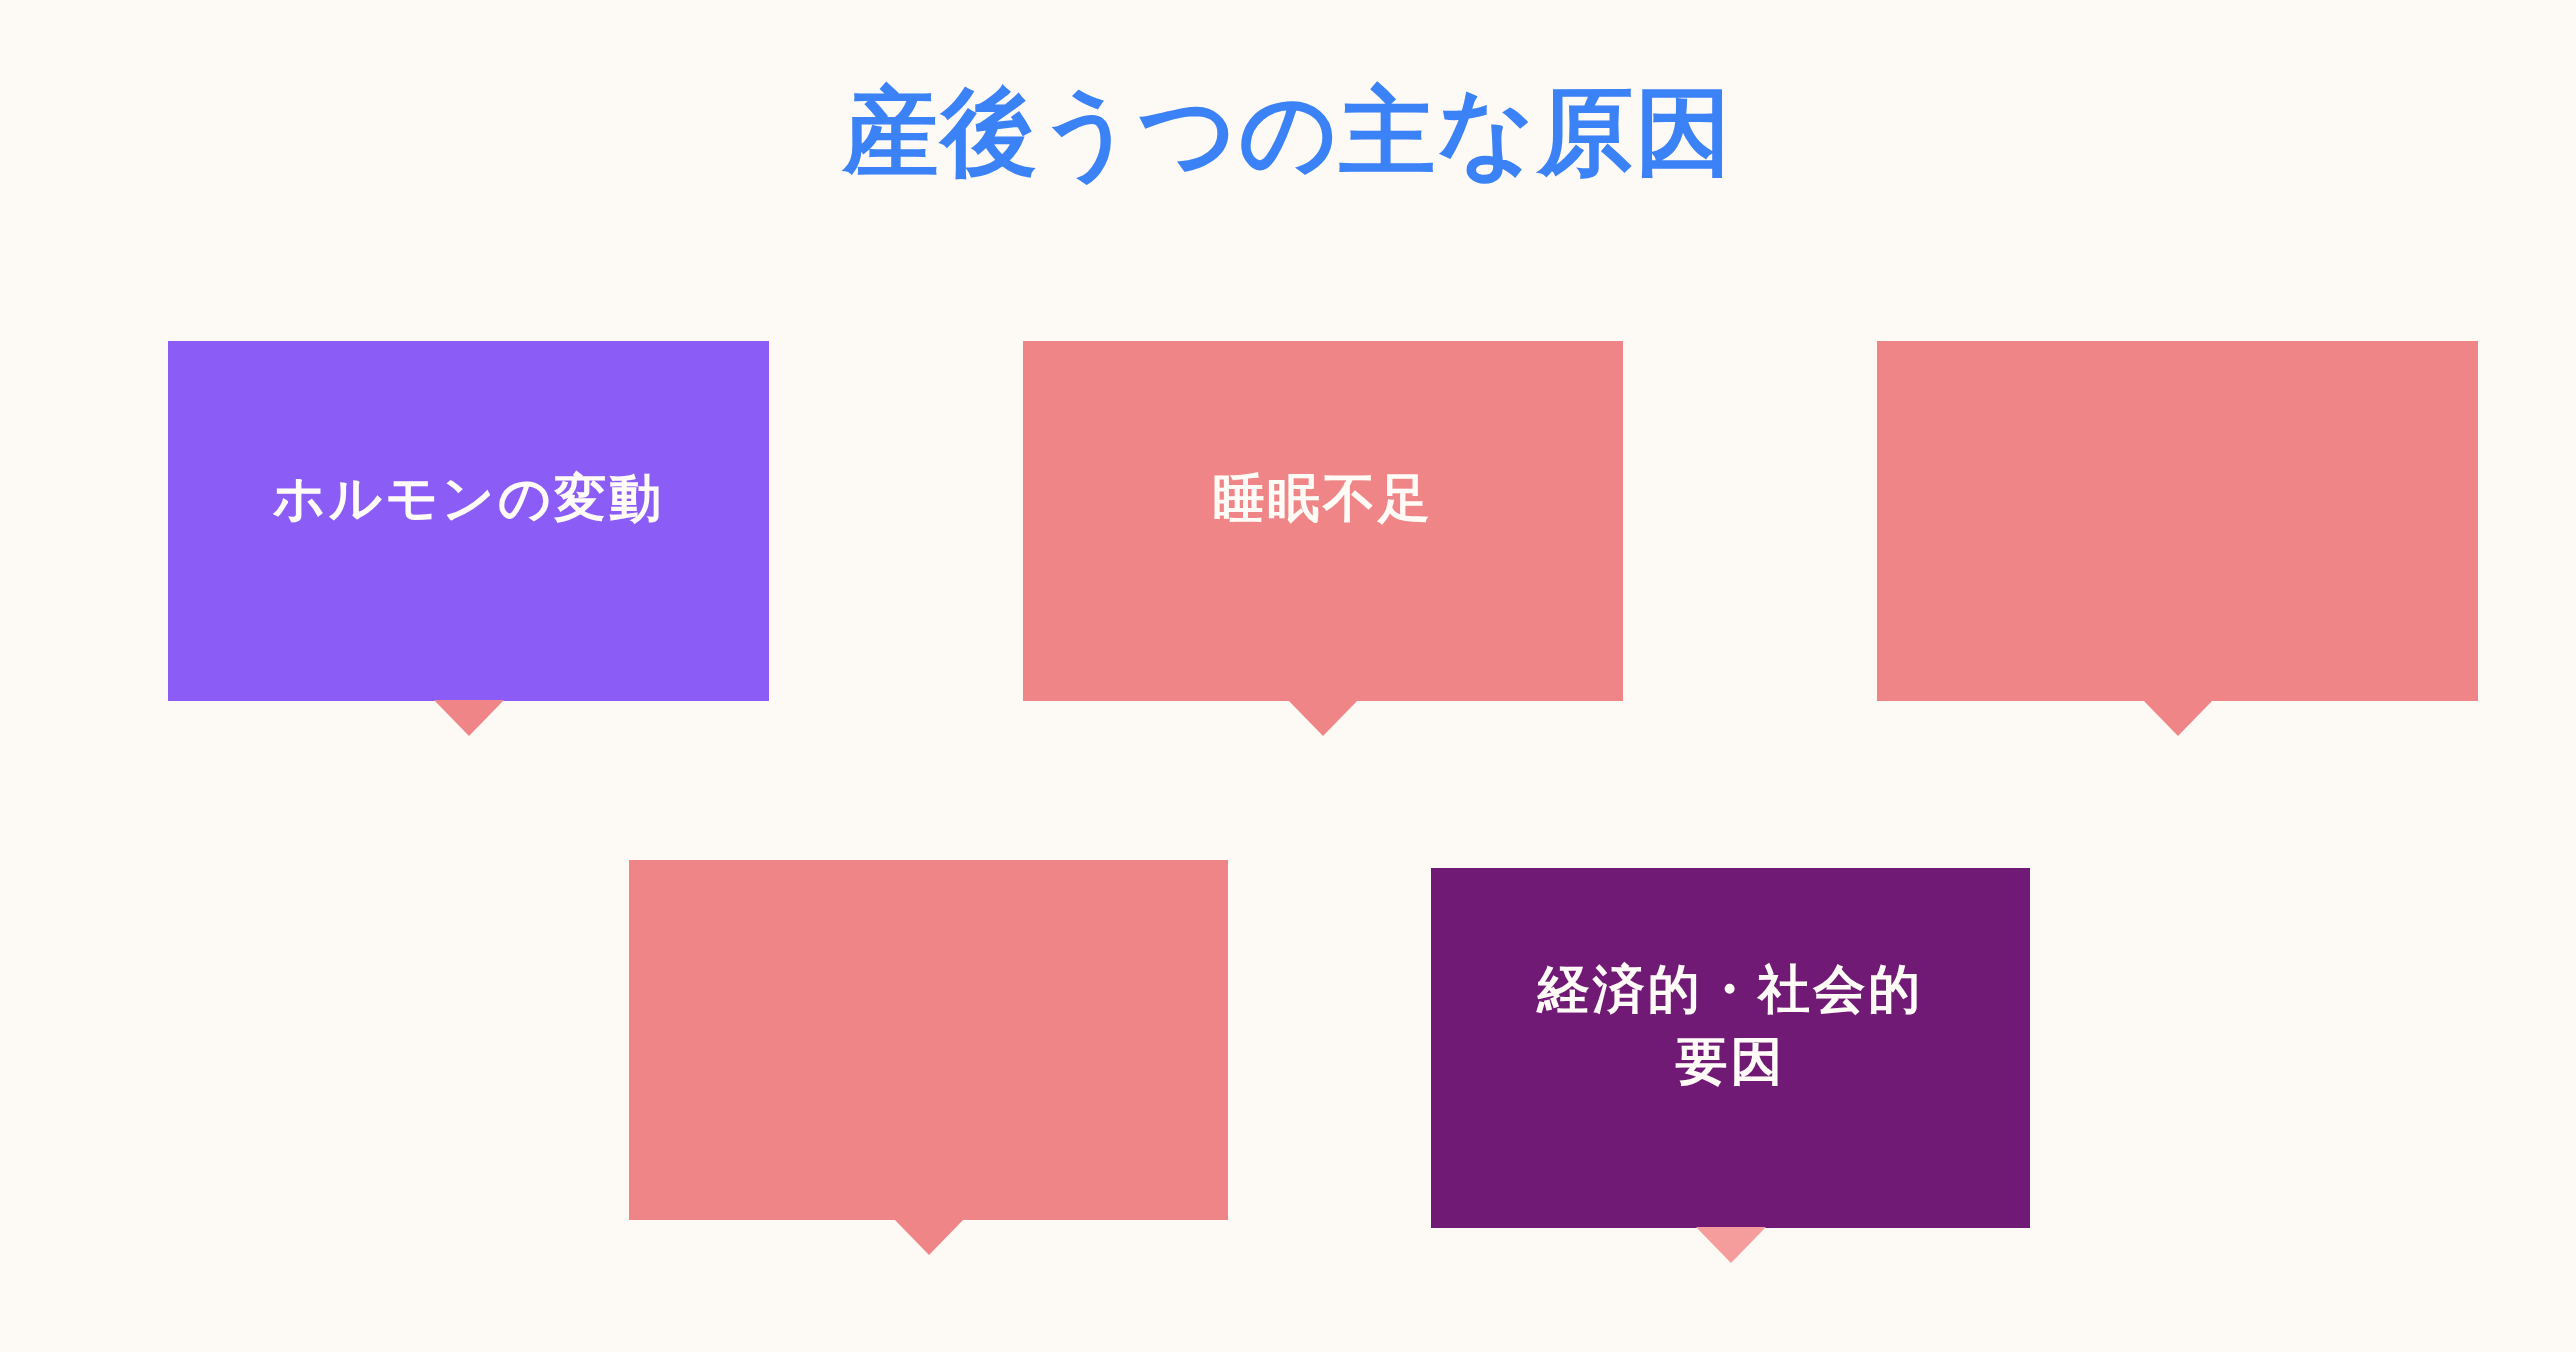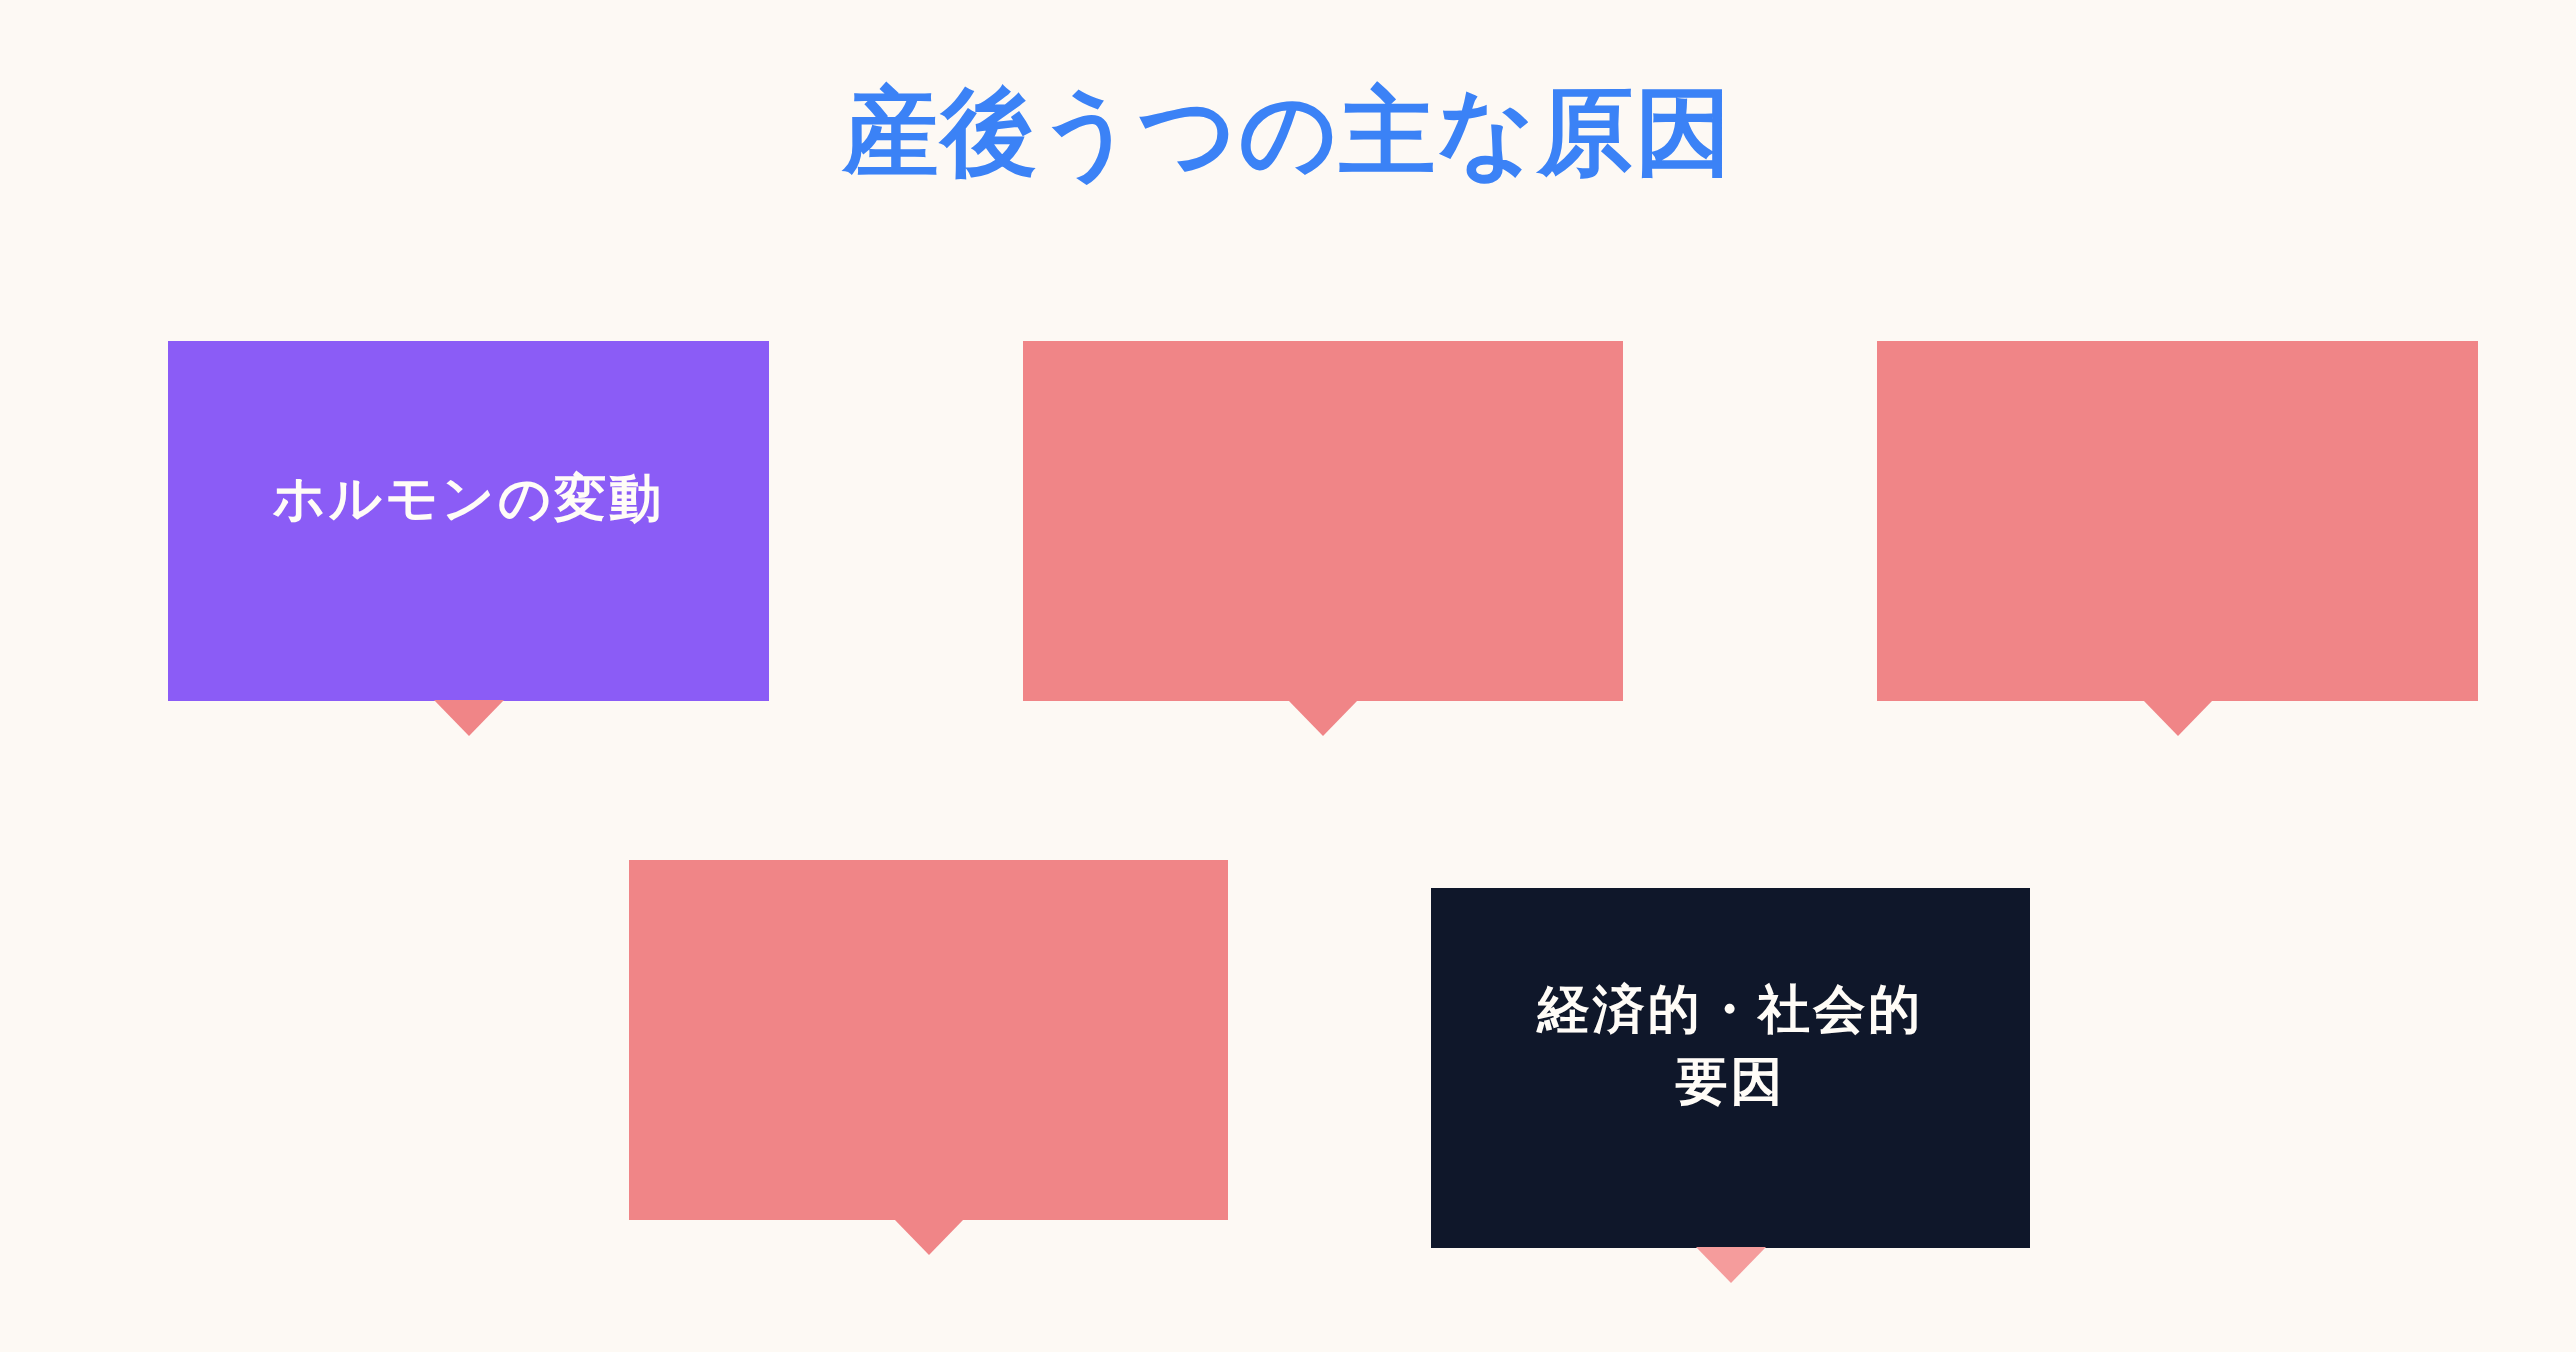--- a/index.html
+++ b/index.html
@@ -70,29 +70,30 @@
 <div id="canvas">
 
   <div id="page-title">産後うつの主な原因</div>
 
   <div id="cards-layer">
       <div class="factor-card" style="left: 168px; top: 341px; width: 601px; height: 360px; background: #8b5cf6;">
         <div class="card-label">ホルモンの変動</div>
         <div class="card-tail" style="border-top-color: rgb(240, 133, 135);"></div>
       </div>
       <div class="factor-card" style="left: 1023px; top: 341px; width: 600px; height: 360px; background: rgb(240, 133, 135);">
+        <div class="card-label">睡眠不足</div>
         <div class="card-tail" style="border-top-color: rgb(240, 133, 135);"></div>
       </div>
       <div class="factor-card" style="left: 1877px; top: 341px; width: 601px; height: 360px; background: rgb(240, 133, 135);">
         <div class="card-tail" style="border-top-color: rgb(240, 133, 135);"></div>
       </div>
       <div class="factor-card" style="left: 629px; top: 860px; width: 599px; height: 360px; background: rgb(240, 133, 135);">
         <div class="card-tail" style="border-top-color: rgb(240, 133, 135);"></div>
       </div>
-      <div class="factor-card" style="left: 1431px; top: 888px; width: 599px; height: 360px; background: #0f172a;">
+      <div class="factor-card" style="left: 1431px; top: 868px; width: 599px; height: 360px; background: #701a75;">
         <div class="card-label">経済的・社会的
 要因</div>
         <div class="card-tail" style="border-top-color: rgb(245, 156, 156);"></div>
       </div>
     </div>
 
 </div>
 
 
 </body></html>

